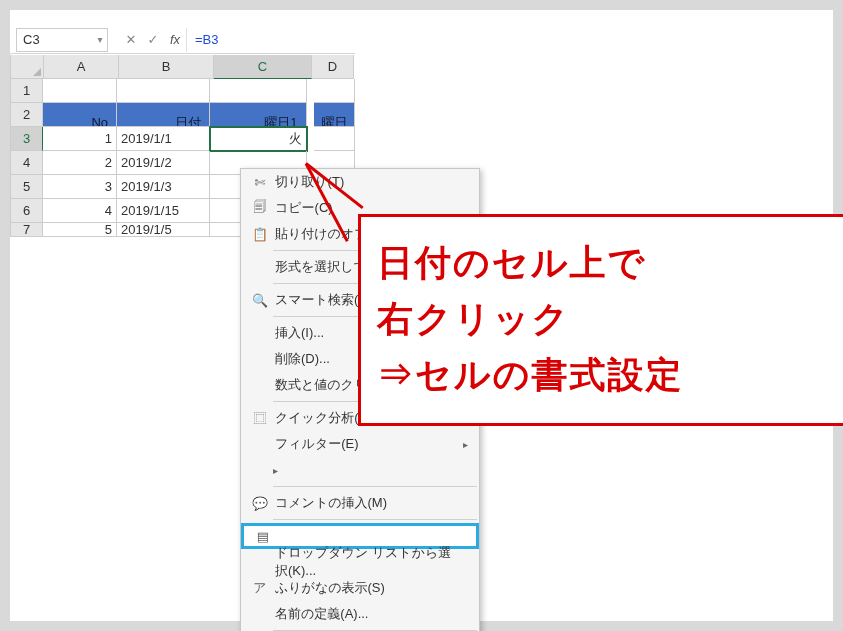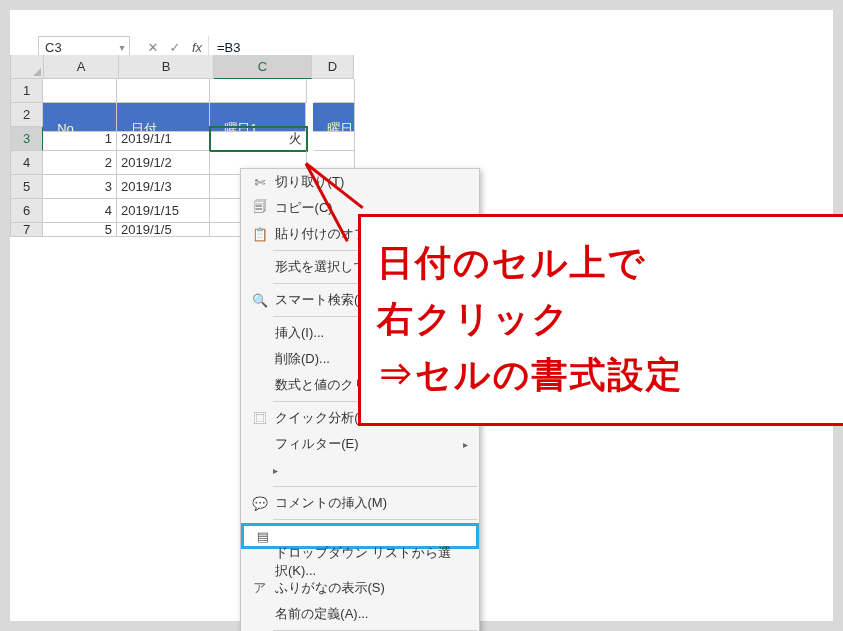--- a/index.html
+++ b/index.html
@@ -1,45 +1,45 @@
 <!DOCTYPE html>
 <html><head>
   <meta charset="utf-8">
   <style>
     * { box-sizing: border-box; margin: 0; padding: 0; font-family: "Meiryo UI", "Yu Gothic UI", sans-serif; }
     body { background: #d9d9d9; width: 843px; height: 631px; position: relative; overflow: hidden; }
     .canvas { position: absolute; left: 10px; top: 10px; width: 823px; height: 611px; background: #fff; }
 
-    .namebox-bar { position:absolute; left:0; top:24px; height:28px; width:345px; display:flex; align-items:center; border-bottom:1px solid #d4d4d4; font-size:13px;padding-left:22px; }
+    .namebox-bar { position:absolute; left:0; top:16px; height:28px; width:345px; display:flex; align-items:center; border-bottom:1px solid #d4d4d4; font-size:13px; }
     .namebox-wrap{ display:flex; align-items:center; border:1px solid #ccc; height:24px; margin-left:6px; background:#fff;}
     .namebox{ width:76px; padding:0 6px; color:#333;}
     .nb-chevron{ width:14px; text-align:center; color:#888; font-size:10px;}
     .fx-sep{ width:12px;}
     .fx-btn{ width:22px; text-align:center; color:#777;}
     .fx-label{ width:22px; text-align:center; font-style:italic; color:#555;}
-    .fx-input{ flex:1; padding-left:8px; color:#0f172a; border-left:1px solid #e0e0e0; height:24px; display:flex; align-items:center;}
+    .fx-input{ flex:1; padding-left:8px; color:#1d4ed8; border-left:1px solid #e0e0e0; height:24px; display:flex; align-items:center;}
     .fx-x{ color:#888;}
     .fx-check{ color:#888;}
 
     .sheet{ position:absolute; left:0; top:45px; width:345px; background:#fff; }
     .col-head-row{ display:flex; height:24px; }
     .corner{ width:34px; border:1px solid #ccc; border-top:none; background:#e6e6e6; position:relative;}
     .corner::after{ content:""; position:absolute; right:2px; bottom:2px; width:0;height:0;border-left:8px solid transparent;border-bottom:8px solid #b7b7b7;}
     .col-head{ border:1px solid #ccc; border-left:none; border-top:none; background:#e6e6e6; text-align:center; font-size:13px; line-height:24px; color:#333;}
     .col-head.sel{ background:#d2d2d2; color:#217346; border-bottom-color:#217346;}
     .row{ display:flex; height:24px;}
     .row-head{ width:34px; border:1px solid #ccc; border-top:none; background:#e6e6e6; text-align:center; font-size:13px; line-height:24px; color:#333;}
     .row-head.sel{ background:#d2d2d2; color:#217346; border-right-color:#217346;}
     .row-head.half{ height:14px; line-height:14px;}
     .cell{ border-right:1px solid #ccc; border-bottom:1px solid #ccc; font-size:13px; line-height:24px; padding:0 4px; color:#333; overflow:hidden; white-space:nowrap;}
     .cA{ width:75px; text-align:right;}
     .cB{ width:95px; text-align:left;}
     .cC{ width:98px; text-align:right;}
     .cD{ width:42px; text-align:center;margin-left:7px;}
-    .hdr-row .cell{ background:#4472c4; color:#fef9c3; text-align:left; padding:14px; }
+    .hdr-row .cell{ background:#4472c4; color:#0f172a; text-align:right; padding:8px; }
     .sel-cell{ outline:2px solid #217346; outline-offset:-1px;}
     .half{ height:14px;}
     .half .cell{ line-height:14px;}
 
     .ctx{ position:absolute; left:230px; top:158px; width:240px; background:#f5f5f5; border:1px solid #c6c6c6; box-shadow:2px 2px 6px rgba(0,0,0,.25); font-size:13px; color:#333;}
     .ctx-item{ display:flex; align-items:center; height:26px; padding-left:6px; cursor:default;}
     .ctx-icon{ width:26px; height:20px; display:flex; align-items:center; justify-content:center; color:#5b5b5b; font-size:13px;}
     .ctx-label{ flex:1; padding-left:2px;}
     .ctx-arrow{ width:16px; color:#666; font-size:10px;}
     .ctx-sep{ height:1px; background:#d0d0d0; margin:3px 2px 3px 32px;}

